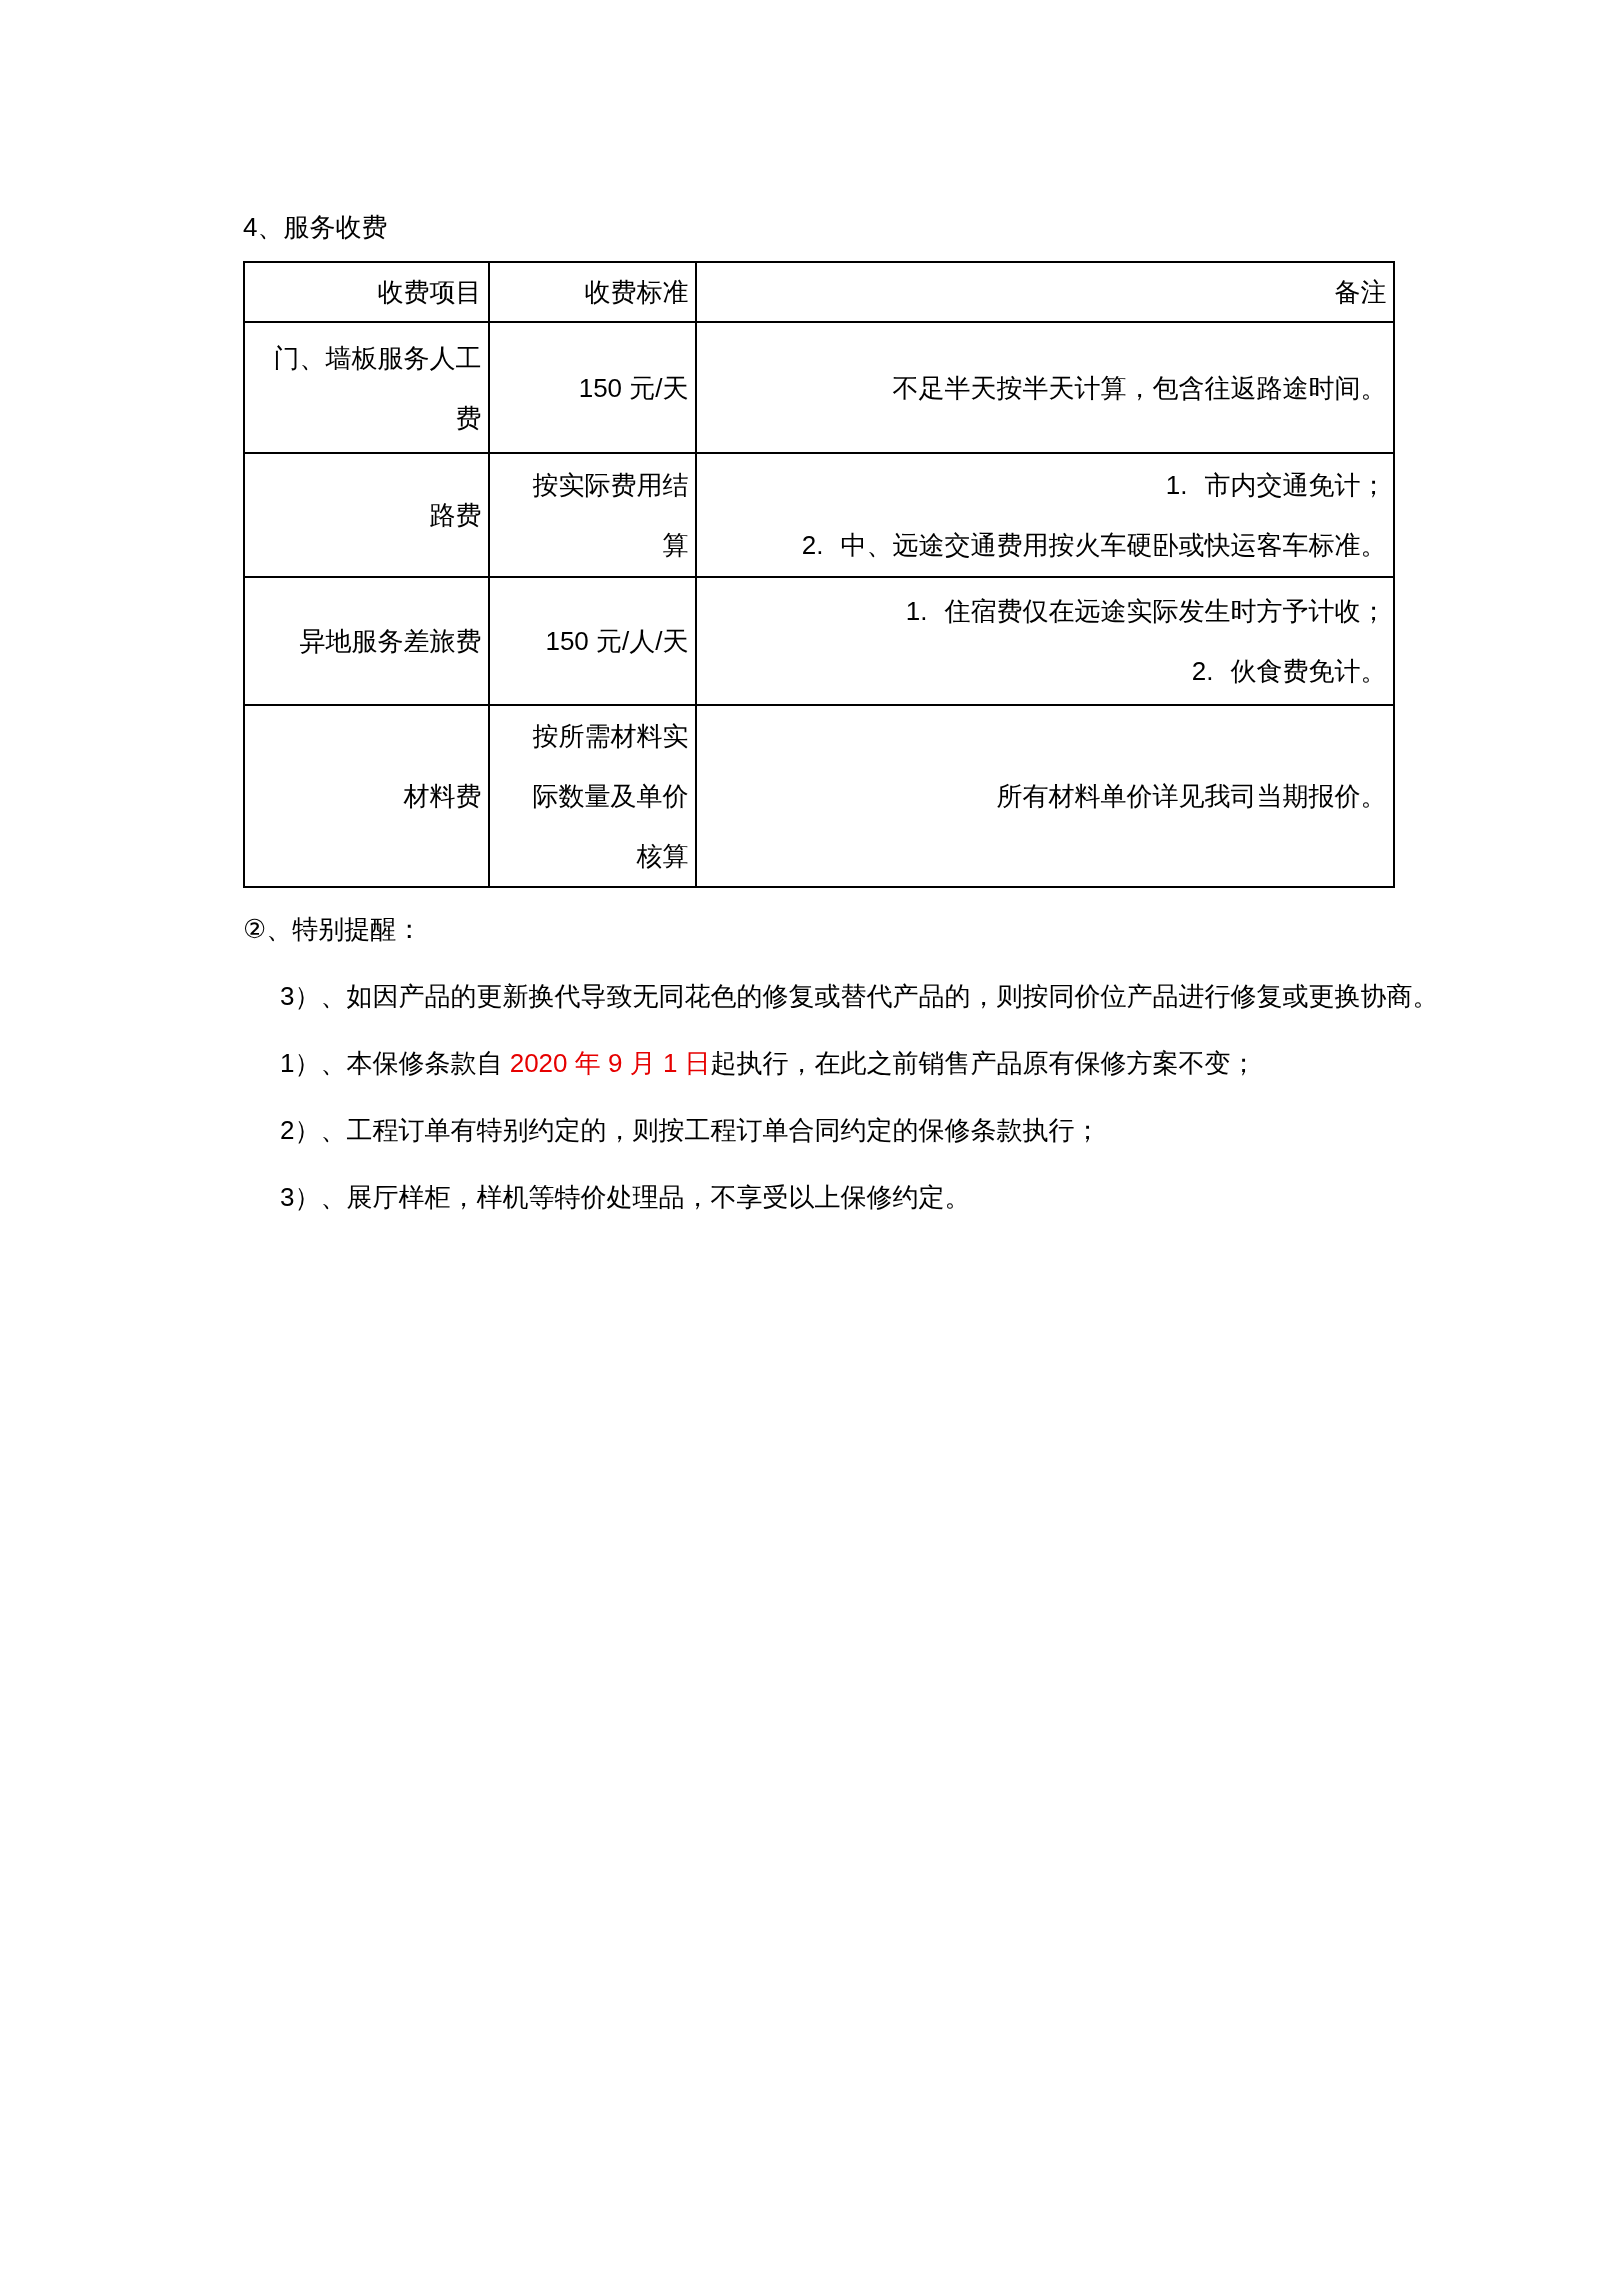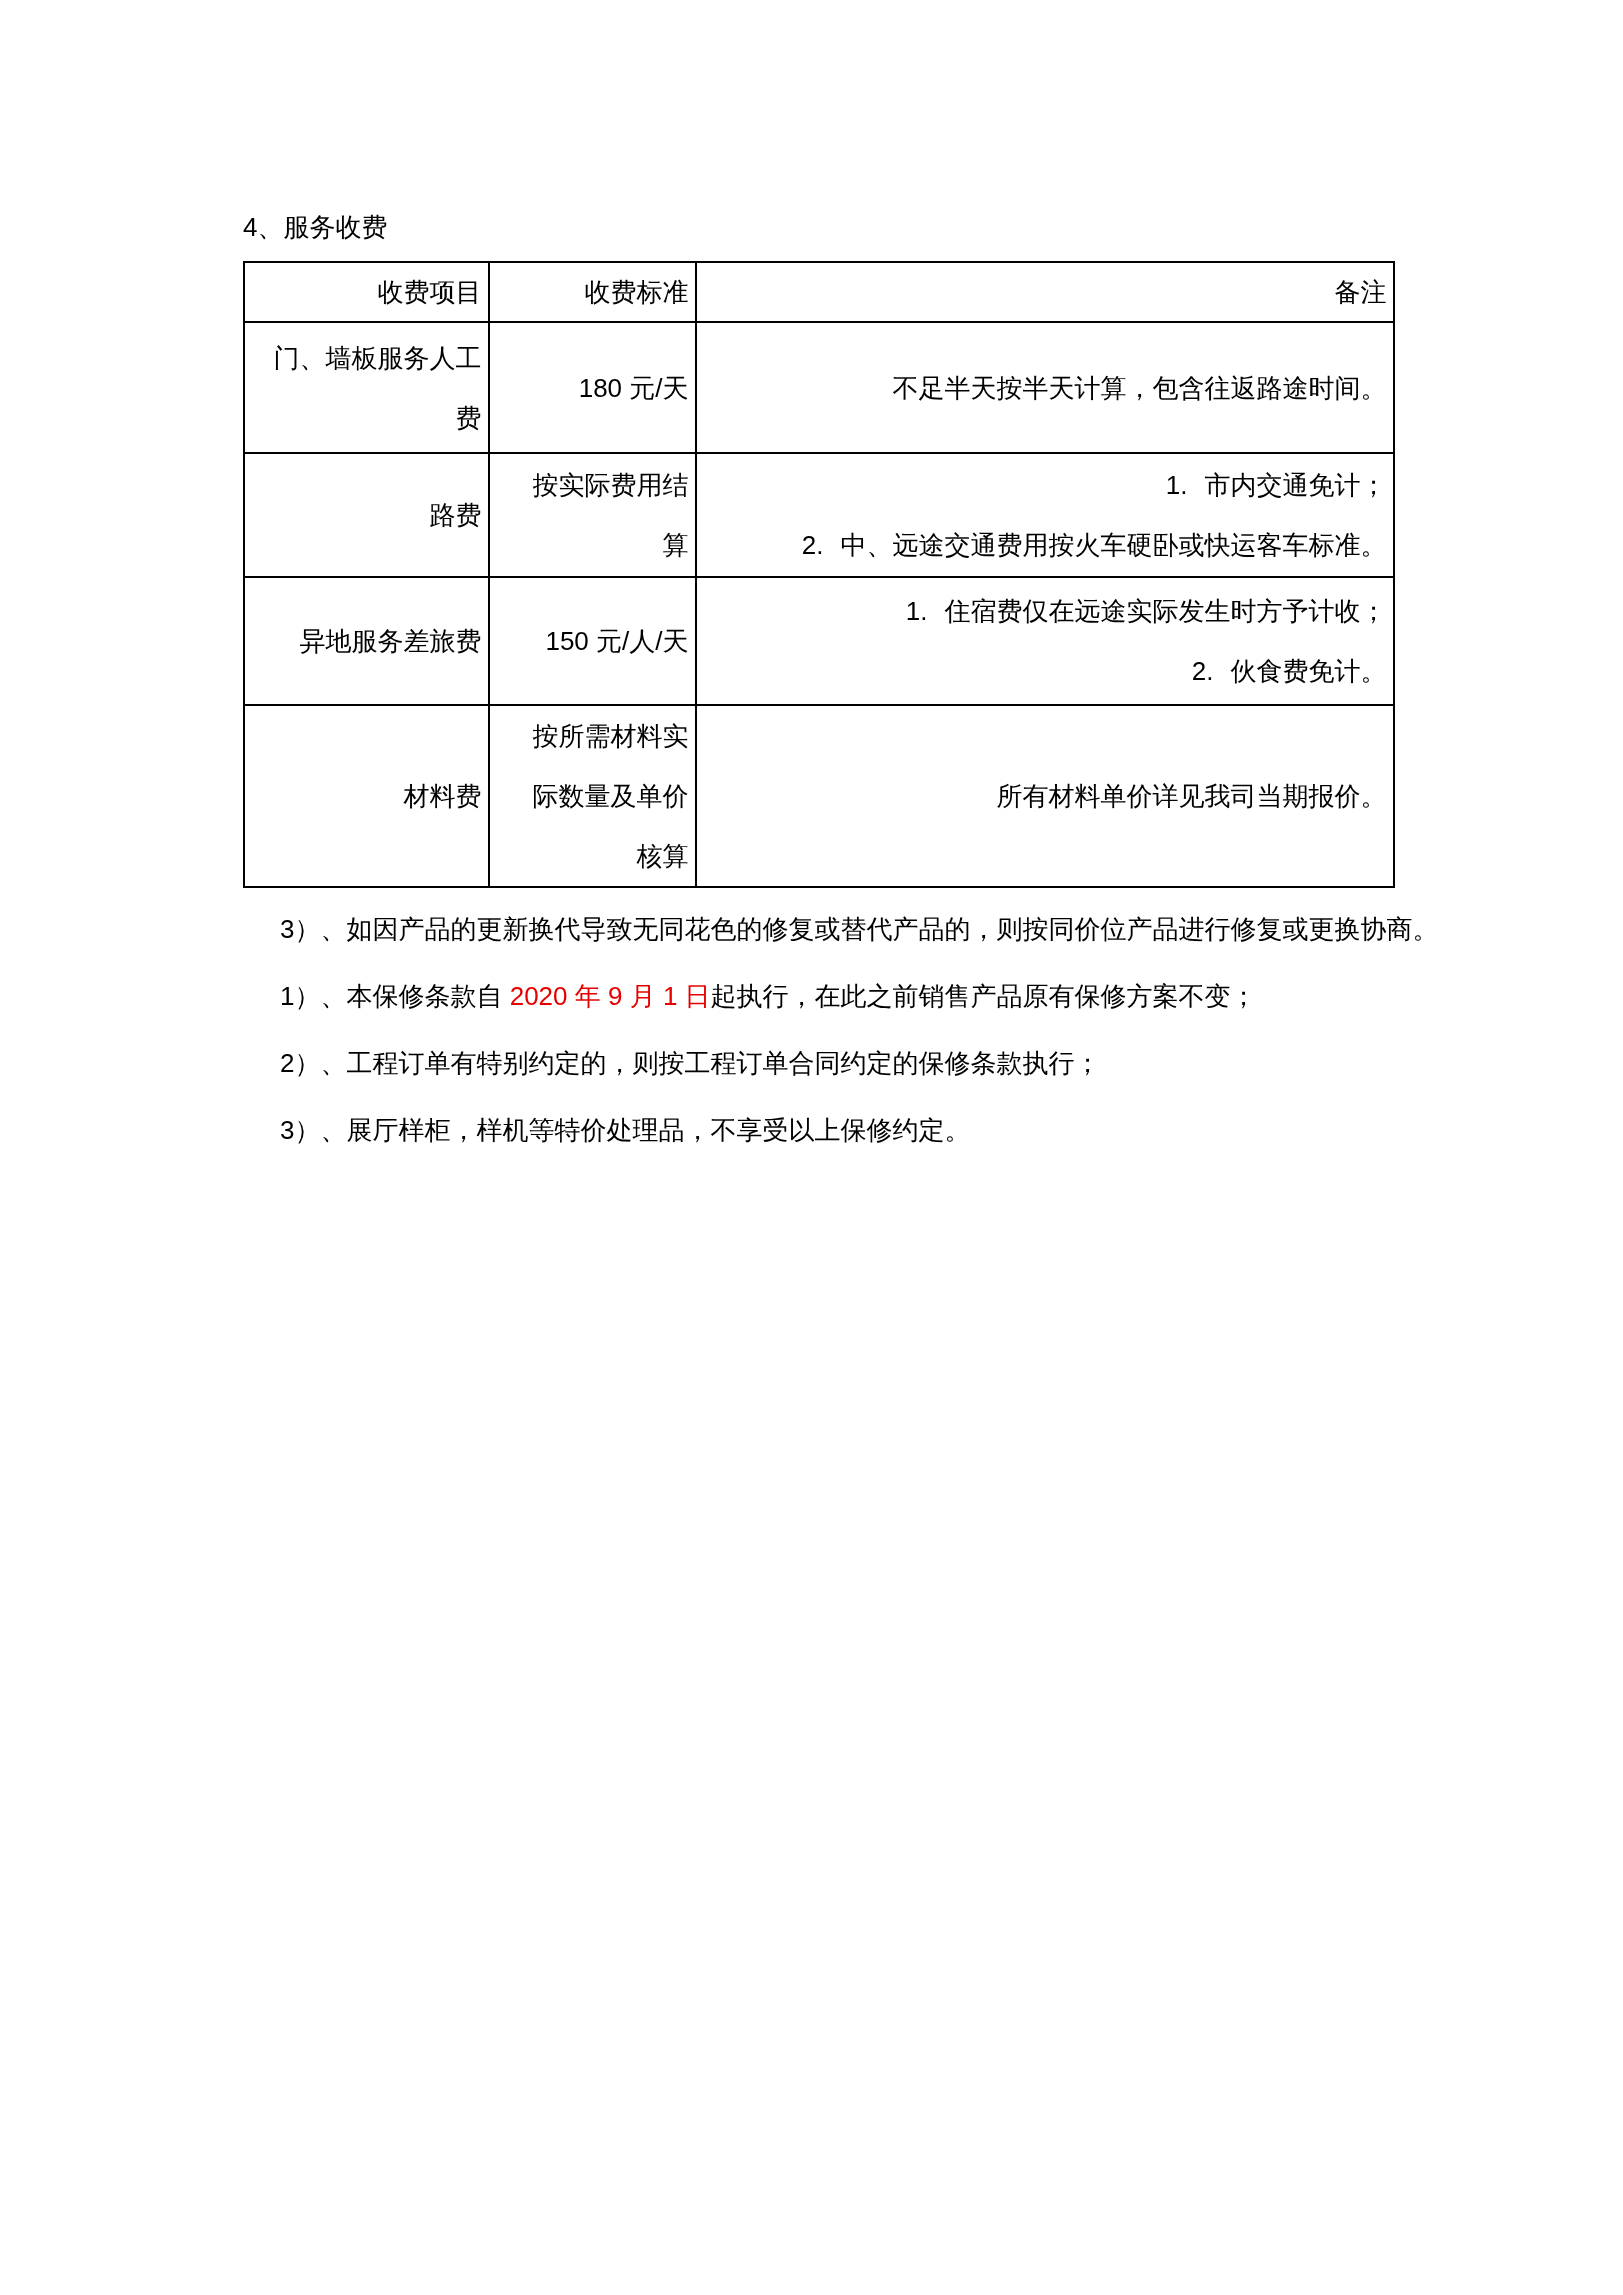--- a/index.html
+++ b/index.html
@@ -88,21 +88,21 @@
         <th>收费标准</th>
         <th>备注</th>
       </tr>
 
       <tr class="rh-1">
         <td>
           <div class="cell-line">门、墙板服务人工</div>
           <div class="cell-line">费</div>
         </td>
         <td>
-          <div class="cell-line">180 元/天</div>
+          <div class="cell-line">150 元/天</div>
         </td>
         <td>
           <div class="cell-line">
             <span>不足半天按半天计算，包含往返路途时间。</span>
           </div>
         </td>
       </tr>
 
       <tr class="rh-2">
         <td>
@@ -152,20 +152,21 @@
           <div class="cell-line">
             <span>所有材料单价详见我司当期报价。</span>
           </div>
         </td>
       </tr>
     </tbody>
       </table>
 
     <div class="sec">
 
+      <p class="line">②、特别提醒：</p>
 
       <div class="item">
         <p class="line">3）、如因产品的更新换代导致无同花色的修复或替代产品的，则按同价位产品进行修复或更换协商。</p>
       </div>
 
 
       <div class="item">
         <p class="line"><span>1）、本保修条款自 </span><span class="red">2020 年 9 月 1 日</span><span>起执行，在此之前销售产品原有保修方案不变；</span></p>
       </div>
       <div class="item">

